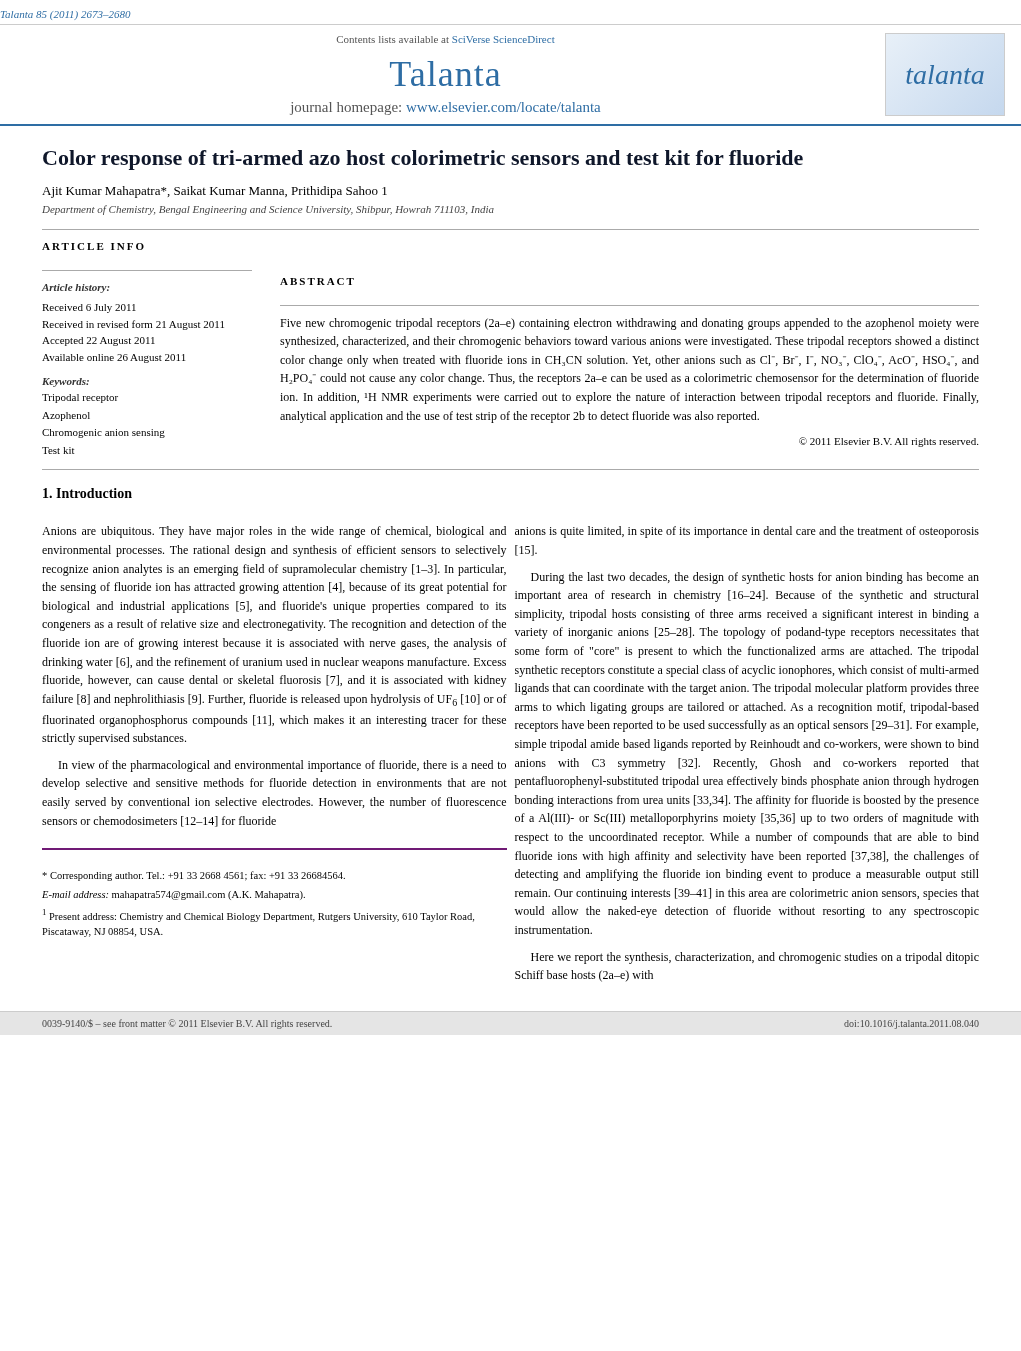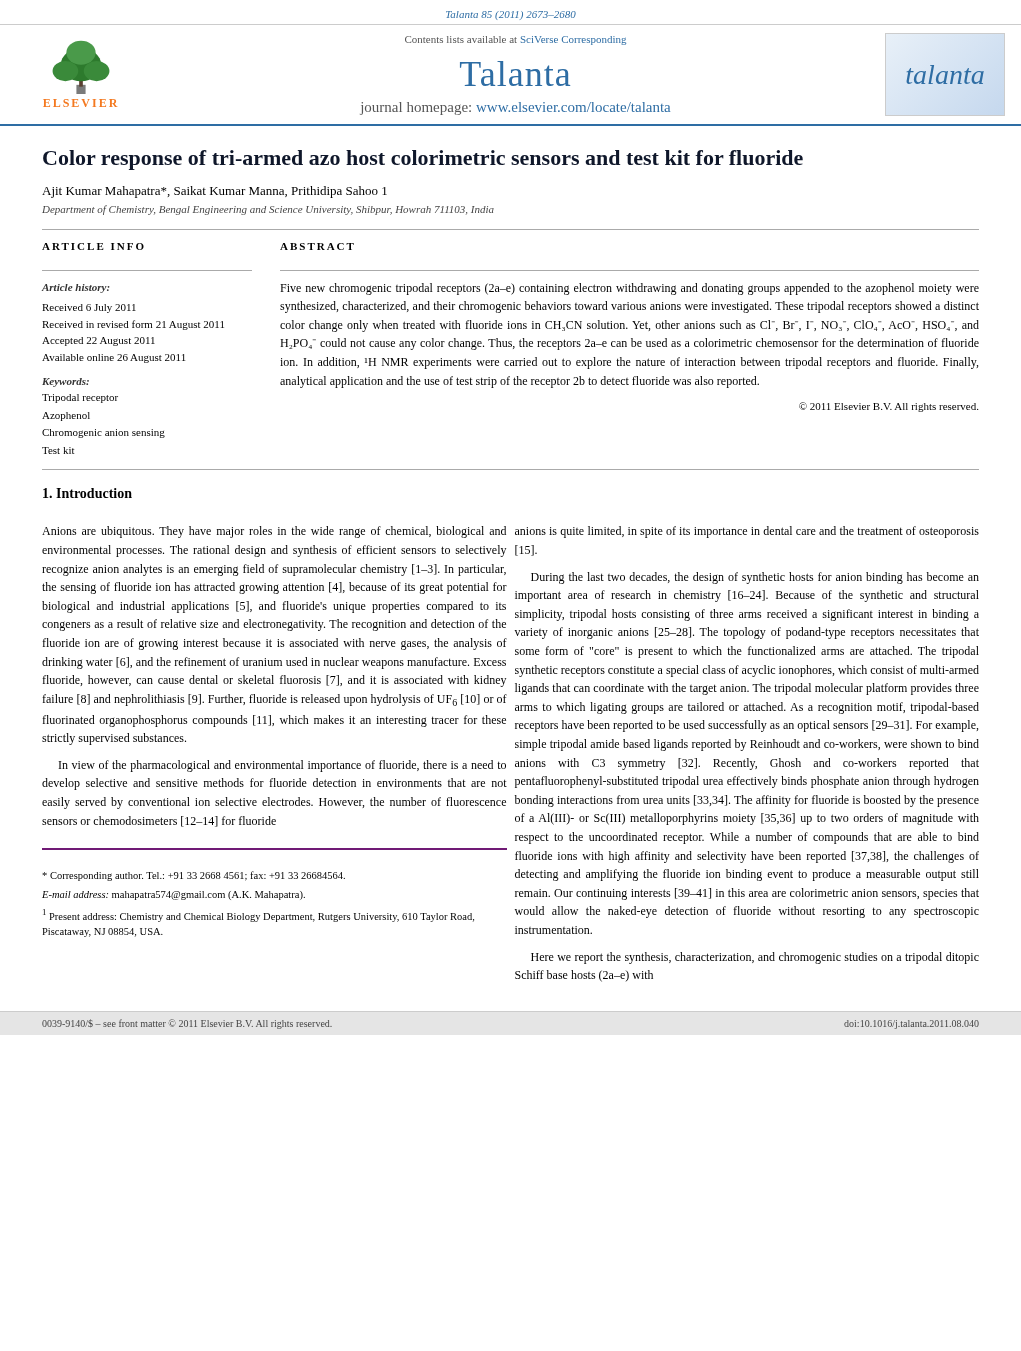--- a/index.html
+++ b/index.html
@@ -11,21 +11,20 @@
       font-size: 13px;
       color: #000;
     }
     .page-wrapper {
       width: 1021px;
       padding: 0;
     }
     
     .top-bar {
       background: #fff;
-      text-align: center;
       padding: 6px 0 2px 0;
       border-bottom: 1px solid #ccc;
     }
     .top-bar .journal-id {
       font-size: 11px;
       color: #2e6da4;
       font-style: italic;
     }
     .header-section {
       display: flex;
@@ -124,20 +123,21 @@
       display: flex;
       gap: 28px;
       margin-top: 8px;
     }
     .col-left {
       width: 210px;
       flex-shrink: 0;
     }
     .col-right {
       flex: 1;
+      margin-top: 35px;
     }
     .section-heading {
       font-size: 11px;
       font-weight: bold;
       letter-spacing: 2px;
       text-transform: uppercase;
       color: #000;
       border-bottom: 1px solid #aaa;
       padding-bottom: 18px;
       margin-bottom: 8px;
@@ -240,38 +240,24 @@
 <body>
 
 <div class="page-wrapper">
 
   <div class="top-bar">
     <span class="journal-id">Talanta 85 (2011) 2673–2680</span>
   </div>
 
   <div class="header-section">
 
-    <div class="elsevier-logo">
-      <svg class="elsevier-tree" viewBox="0 0 90 60">
-
-        <rect x="40" y="50" width="10" height="10" fill="#7a7a7a"></rect>
-
-        <rect x="43" y="30" width="4" height="22" fill="#5a4030"></rect>
-
-        <ellipse cx="45" cy="28" rx="22" ry="18" fill="#2d7a2d"></ellipse>
-        <ellipse cx="28" cy="35" rx="14" ry="11" fill="#3a8a3a"></ellipse>
-        <ellipse cx="62" cy="35" rx="14" ry="11" fill="#3a8a3a"></ellipse>
-        <ellipse cx="45" cy="15" rx="16" ry="13" fill="#4a9a4a"></ellipse>
-      </svg>
-      <span class="elsevier-text">ELSEVIER</span>
-    </div>
 
     <div class="header-center">
       <div class="sciverse-link">
-        <span>Contents lists available at</span>&nbsp;<a href="#">SciVerse Corresponding</a>
+        <span>Contents lists available at</span>&nbsp;<a href="#">SciVerse ScienceDirect</a>
       </div>
       <div class="journal-title-main">Talanta</div>
       <div class="journal-homepage">
         <span>journal homepage:</span>&nbsp;<a href="#">www.elsevier.com/locate/talanta</a>
       </div>
     </div>
 
     <div class="talanta-logo-box">
       <span>talanta</span>
     </div>

